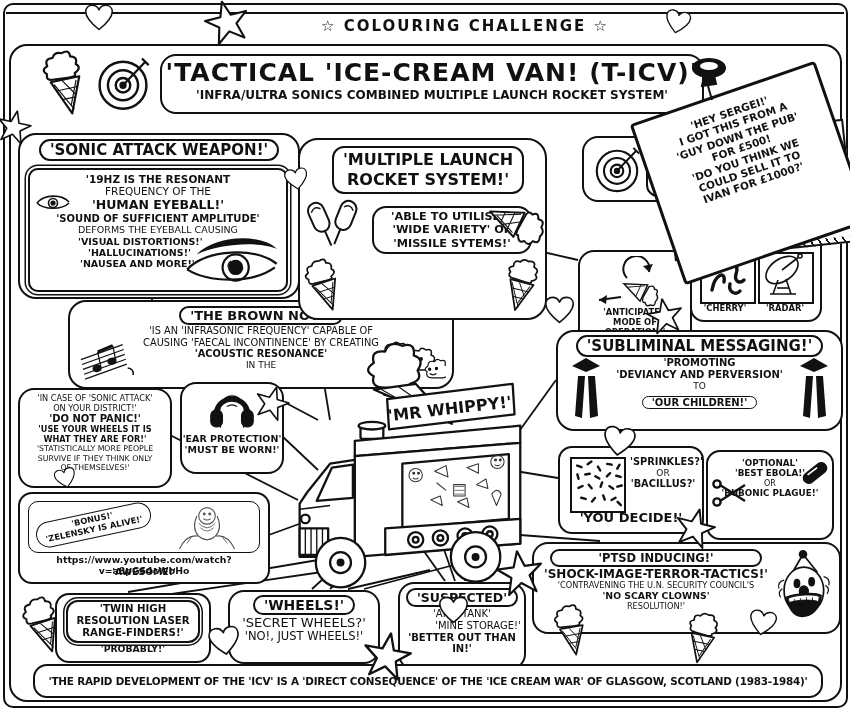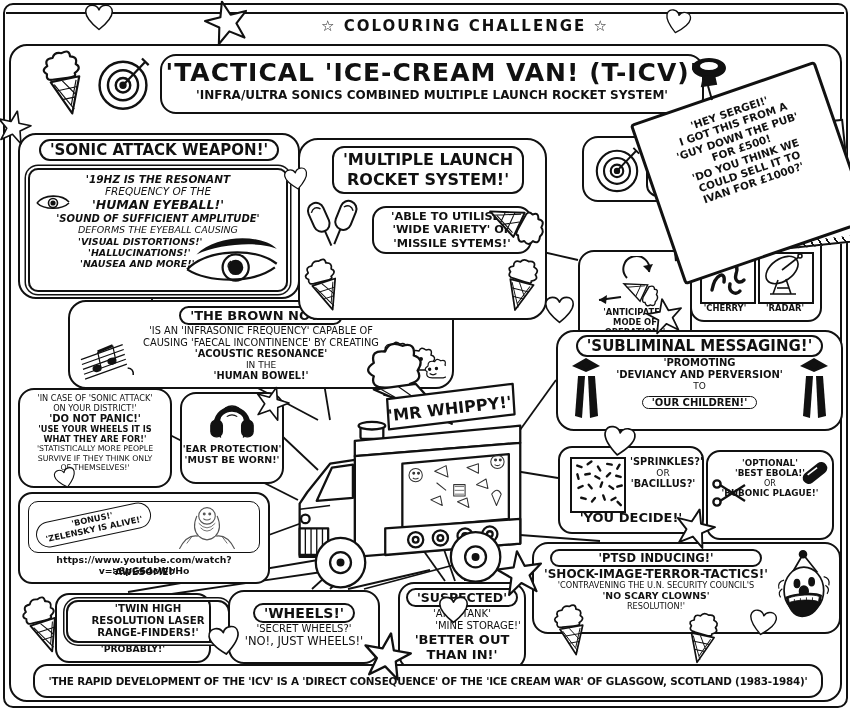--- a/index.html
+++ b/index.html
@@ -90,21 +90,21 @@
       <use href="#cone-shape"></use>
     </svg>
   <svg class="dec" style="left:94px;top:54px;" width="58" height="58" viewBox="0 0 52 52">
       <use href="#target-shape"></use>
     </svg>
 
   <div class="box" style="left:18px;top:133px;width:278px;height:162px;border-radius:18px;">
     <div style="margin-top:4px;">
       <span class="pill" style="font-size:15px;">'SONIC ATTACK WEAPON!'</span>
     </div>
-    <div class="abs" style="left:8px;top:33px;width:256px;height:120px;border:2px solid #111;border-radius:10px;box-shadow:0 0 0 2px #fff,0 0 0 3.5px #111;font-style:italic;">
+    <div class="abs" style="left:8px;top:33px;width:256px;height:120px;border:2px solid #111;border-radius:10px;box-shadow:0 0 0 2px #fff,0 0 0 3.5px #111;">
       <div class="ln b" style="font-size:10.5px;margin-top:3px;">'19HZ IS THE RESONANT</div>
       <div class="ln" style="font-size:10.5px;">FREQUENCY OF THE</div>
       <div class="ln b" style="font-size:12.5px;">'HUMAN EYEBALL!'</div>
       <div class="ln b" style="font-size:10px;">'SOUND OF SUFFICIENT AMPLITUDE'</div>
       <div class="ln" style="font-size:9.5px;">DEFORMS THE EYEBALL CAUSING</div>
       <div class="ln b" style="font-size:9.5px;text-align:left;padding-left:48px;">'VISUAL DISTORTIONS!'</div>
       <div class="ln b" style="font-size:9.5px;text-align:left;padding-left:58px;">'HALLUCINATIONS!'</div>
       <div class="ln b" style="font-size:9.5px;text-align:left;padding-left:50px;">'NAUSEA AND MORE!'</div>
       <svg class="abs" style="left:4px;top:20px;" width="38" height="26" viewBox="0 0 38 26" stroke="#111" fill="none" stroke-width="1.6">
         <path d="M3 13 C10 4 28 4 35 12"></path>
@@ -122,21 +122,20 @@
       </svg>
     </div>
   </div>
 
   <div class="box" style="left:68px;top:300px;width:382px;height:85px;border-radius:18px;">
     <div style="margin-top:3px;"><span class="pill" style="font-size:13px;">'THE BROWN NOTE'</span></div>
     <div class="ln" style="font-size:9.8px;">'IS AN 'INFRASONIC FREQUENCY' CAPABLE OF</div>
     <div class="ln" style="font-size:9.8px;">CAUSING 'FAECAL INCONTINENCE' BY CREATING</div>
     <div class="ln b" style="font-size:9.8px;">'ACOUSTIC RESONANCE'</div>
     <div class="ln" style="font-size:9px;">IN THE</div>
-    <div class="ln b" style="font-size:9.8px;">'HUMAN BOWEL!'</div>
     <svg class="abs" style="left:10px;top:40px;transform:rotate(-12deg);" width="56" height="40" viewBox="0 0 56 40" stroke="#111" stroke-width="1.2" fill="none">
       <path d="M2 12 L46 6 M2 17 L46 11 M2 22 L46 16 M2 27 L46 21 M2 32 L46 26"></path>
       <ellipse cx="16" cy="24" rx="4" ry="3" fill="#111"></ellipse>
         <line x1="20" y1="24" x2="20" y2="8"></line>
       <ellipse cx="32" cy="20" rx="4" ry="3" fill="#111"></ellipse>
         <line x1="36" y1="20" x2="36" y2="5"></line>
       <line x1="20" y1="8" x2="36" y2="5" stroke-width="3"></line>
       <path d="M46 30 q6 2 4 8" stroke-width="1.6"></path>
     </svg>
     <svg class="abs" style="left:308px;top:34px;" width="68" height="48" viewBox="0 0 68 48" stroke="#111" stroke-width="1.4" fill="#fff">
@@ -165,21 +164,21 @@
     <div class="ln" style="font-size:8.2px;">'IN CASE OF 'SONIC ATTACK'</div>
     <div class="ln" style="font-size:8.2px;">ON YOUR DISTRICT!'</div>
     <div class="ln b" style="font-size:10px;">'DO NOT PANIC!'</div>
     <div class="ln b" style="font-size:8.2px;">'USE YOUR WHEELS IT IS</div>
     <div class="ln b" style="font-size:8.2px;">WHAT THEY ARE FOR!'</div>
     <div class="ln" style="font-size:7.8px;">'STATISTICALLY MORE PEOPLE</div>
     <div class="ln" style="font-size:7.8px;">SURVIVE IF THEY THINK ONLY</div>
     <div class="ln" style="font-size:7.8px;">OF THEMSELVES!'</div>
   </div>
 
-  <div class="box" style="left:180px;top:392px;width:100px;height:88px;border-radius:16px;">
+  <div class="box" style="left:180px;top:382px;width:100px;height:88px;border-radius:16px;">
     <svg style="margin:5px auto 0;" width="54" height="44" viewBox="0 0 56 50" stroke="#111" fill="none" stroke-width="1.6">
       <path d="M15 44 C10 20 18 8 28 8 C38 8 46 20 41 44"></path>
       <path d="M10 28 C12 6 44 6 46 28" stroke-width="6"></path>
       <rect x="4" y="24" width="13" height="19" rx="6" fill="#111"></rect>
       <rect x="39" y="24" width="13" height="19" rx="6" fill="#111"></rect>
       <path d="M22 20 q6 -4 12 0" stroke-width="1.2"></path>
     </svg>
     <div class="ln b" style="font-size:9.5px;">'EAR PROTECTION'</div>
     <div class="ln b" style="font-size:9.5px;">'MUST BE WORN!'</div>
   </div>
@@ -199,35 +198,35 @@
         <path d="M27 22 q9 10 18 0 M29 27 q7 7 14 0" stroke-width="0.9"></path>
         <path d="M6 50 q8 -16 20 -14 M66 50 q-8 -16 -20 -14"></path>
         <path d="M14 44 l6 -8 M58 44 l-6 -8" stroke-width="0.9"></path>
       </svg>
     </div>
     <div class="abs" style="left:0;top:60px;width:100%;font-size:9.3px;font-weight:700;">https://www.youtube.com/watch?v=a8pGS4cWbHo</div>
     <div class="abs b" style="left:0;top:72px;width:100%;font-size:9.3px;">'AWESOME!'</div>
   </div>
 
   <div class="box" style="left:55px;top:593px;width:152px;height:66px;border-radius:14px;">
-    <div class="abs" style="left:9px;top:5px;width:130px;border:2px solid #111;border-radius:12px;font-size:10.2px;font-weight:700;line-height:1.2;padding:1px 15px;box-shadow:0 0 0 1.5px #fff,0 0 0 3px #111;">'TWIN HIGH RESOLUTION LASER RANGE-FINDERS!'</div>
+    <div class="abs" style="left:9px;top:5px;width:130px;border:2px solid #111;border-radius:12px;font-size:10.2px;font-weight:700;line-height:1.2;padding:1px 0;box-shadow:0 0 0 1.5px #fff,0 0 0 3px #111;">'TWIN HIGH RESOLUTION LASER RANGE-FINDERS!'</div>
     <div class="abs b" style="left:0;top:48px;width:100%;font-size:9.3px;">'PROBABLY!'</div>
   </div>
 
   <div class="box" style="left:228px;top:590px;width:148px;height:70px;border-radius:16px;">
-    <div style="margin-top:11px;"><span class="pill" style="font-size:14px;">'WHEELS!'</span></div>
-    <div class="ln" style="font-size:10px;">'SECRET WHEELS?'</div>
+    <div style="margin-top:3px;"><span class="pill" style="font-size:14px;">'WHEELS!'</span></div>
+    <div class="ln" style="font-size:13px;">'SECRET WHEELS?'</div>
     <div class="ln" style="font-size:11.5px;">'NO!, JUST WHEELS!'</div>
   </div>
 
   <div class="box" style="left:398px;top:582px;width:124px;height:84px;border-radius:16px;">
     <div style="margin-top:3px;"><span class="pill" style="font-size:12.5px;">'SUSPECTED'</span></div>
     <div class="ln" style="font-size:10px;margin-top:1px;">'ANTI-TANK'</div>
     <div class="ln" style="font-size:10px;padding-left:32px;">'MINE STORAGE!'</div>
-    <div class="ln b" style="font-size:13px;">'BETTER OUT THAN IN!'</div>
+    <div class="ln b" style="font-size:10px;">'BETTER OUT THAN IN!'</div>
   </div>
 
   <div class="box" style="left:298px;top:138px;width:245px;height:178px;border-radius:20px;">
     <div class="abs" style="left:32px;top:6px;width:180px;border:2.5px solid #111;border-radius:12px;font-size:16px;font-weight:700;line-height:1.25;padding:2px 4px;background:#fff;">'MULTIPLE LAUNCH ROCKET SYSTEM!'</div>
     <div class="abs" style="left:72px;top:66px;width:152px;border:2.5px solid #111;border-radius:14px;padding:2px 2px;background:#fff;">
       <div class="ln b" style="font-size:11.3px;">'ABLE TO UTILISE A</div>
       <div class="ln b" style="font-size:11.3px;">'WIDE VARIETY' OF</div>
       <div class="ln b" style="font-size:11.3px;">'MISSILE SYTEMS!'</div>
     </div>
     <svg class="abs" style="left:2px;top:58px;" width="62" height="64" viewBox="0 0 62 64" stroke="#111" stroke-width="2" fill="#fff">

